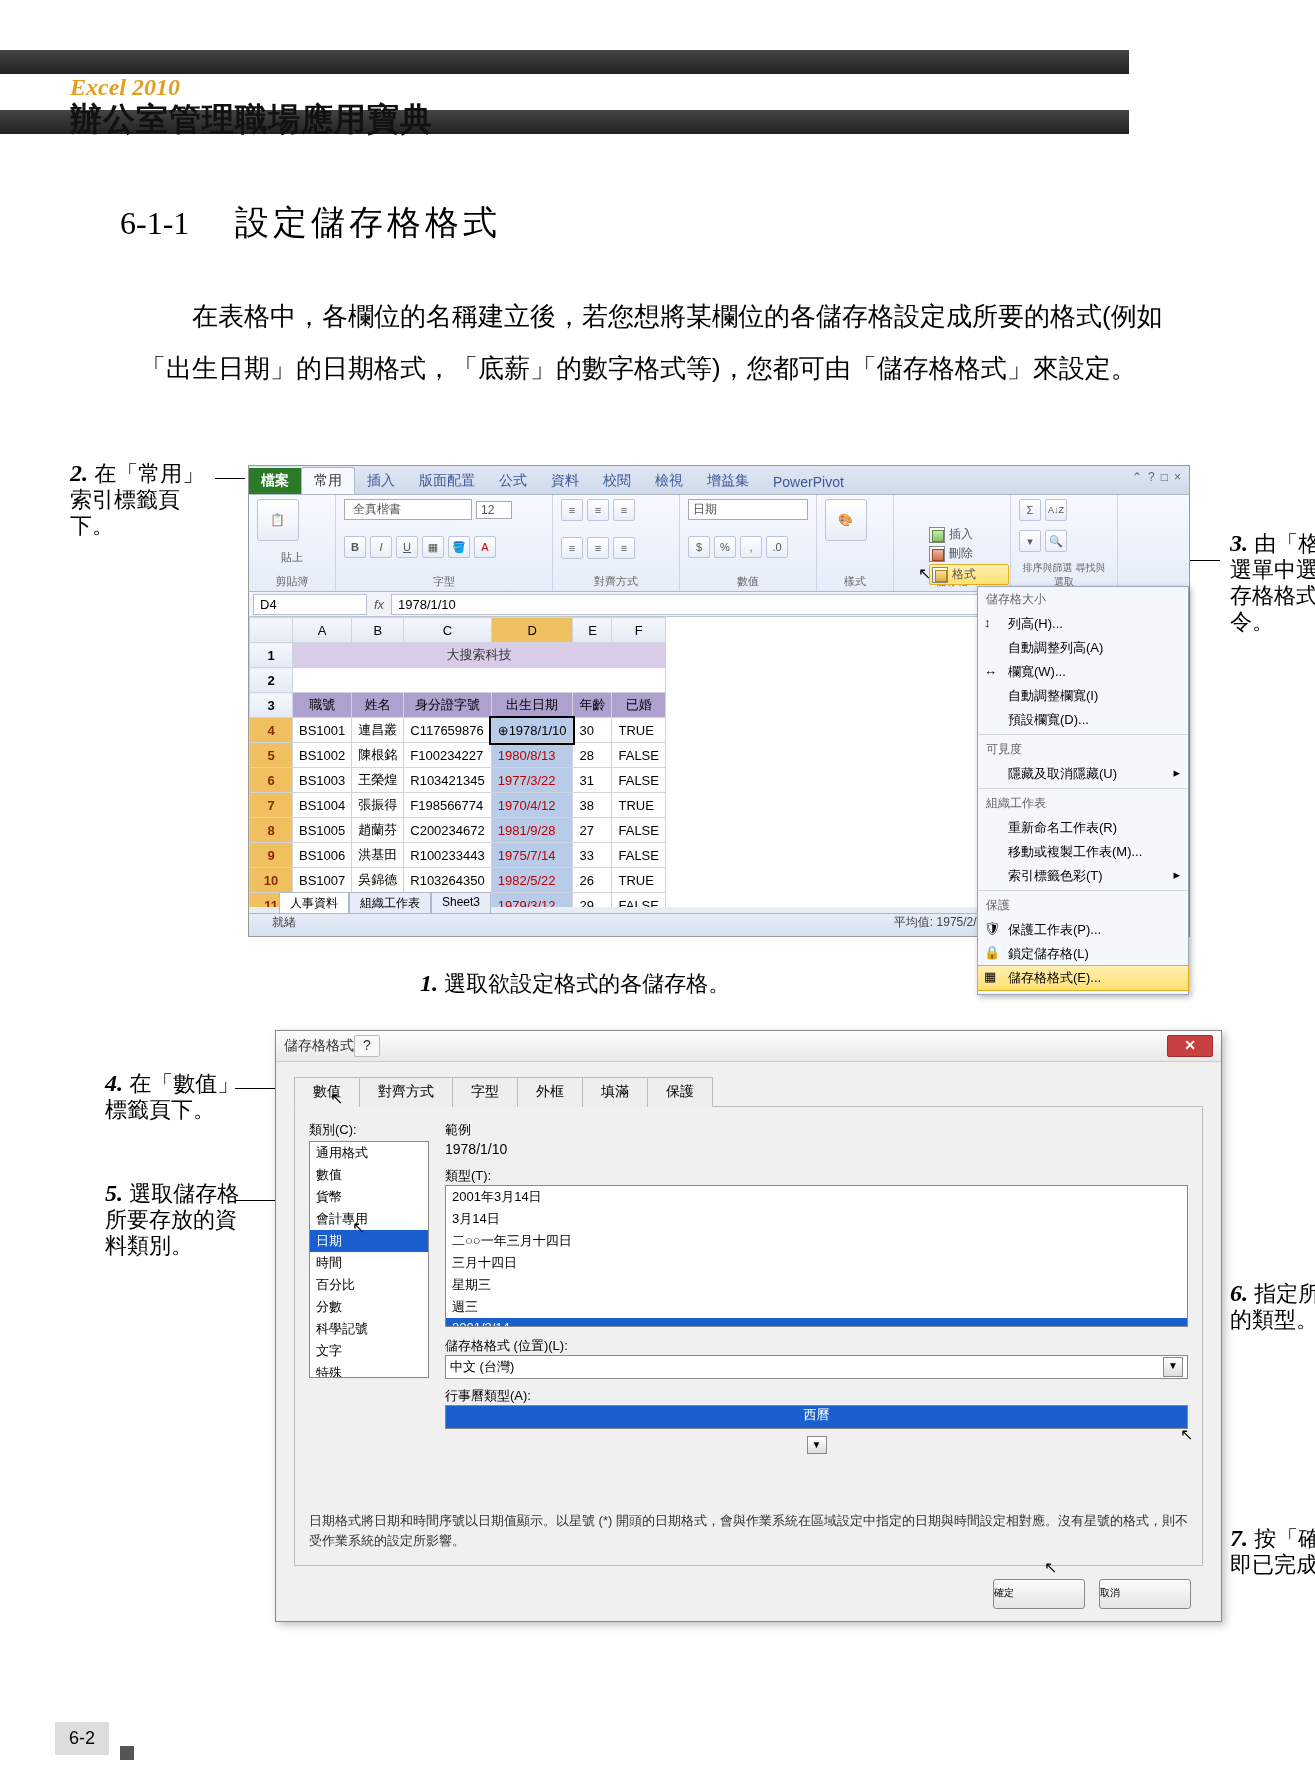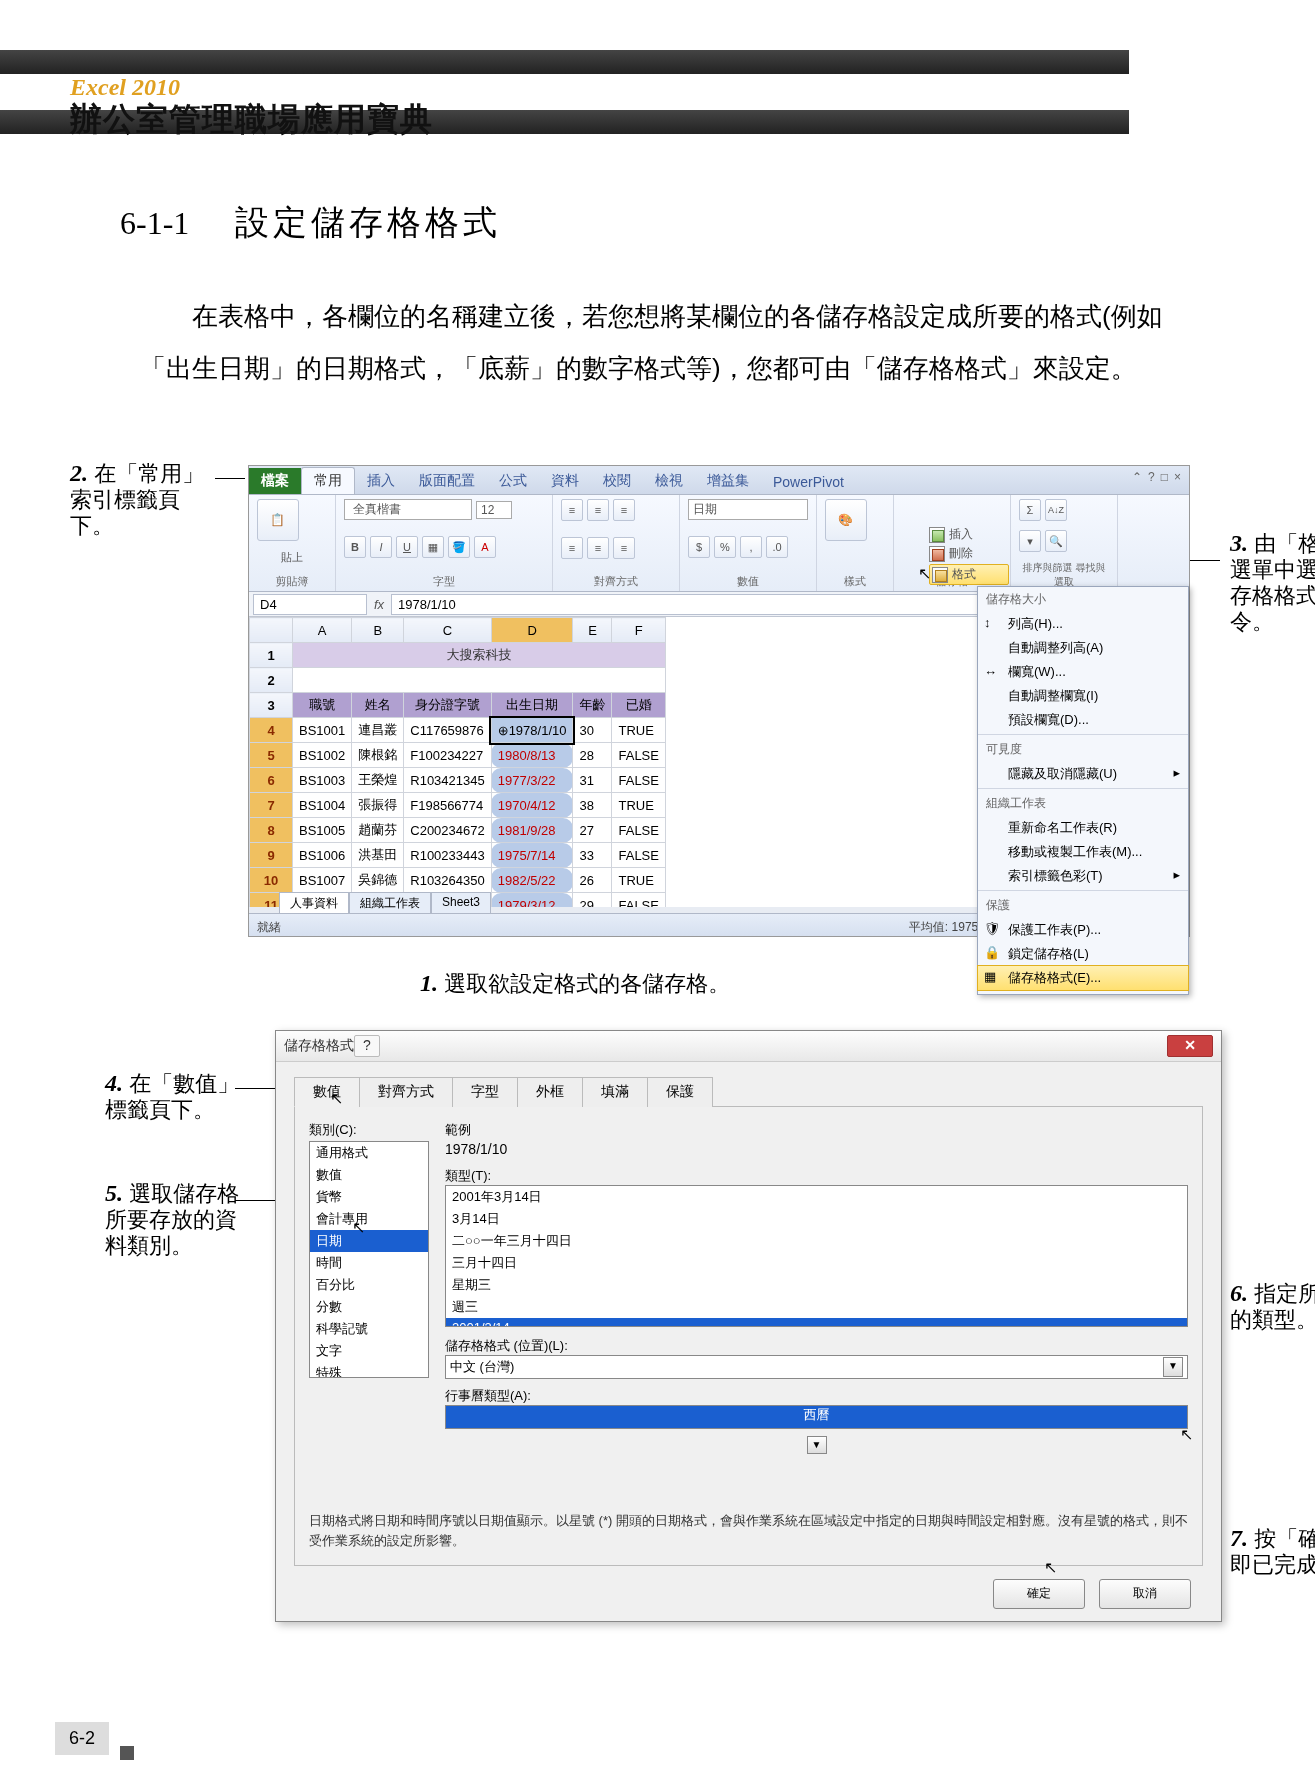--- a/index.html
+++ b/index.html
@@ -52,23 +52,23 @@
 
   .grid { position:relative; height: 290px; overflow:hidden; background:#fff; }
   .grid table { border-collapse:collapse; font-size:13px; }
   .grid th, .grid td { border:1px solid #d0d4dc; padding:2px 6px; height:20px; white-space:nowrap; }
   .grid .ch { background: linear-gradient(#f4f7fc,#e4ebf6); text-align:center; font-weight:normal;}
   .grid .rh { background: linear-gradient(#f4f7fc,#e4ebf6); text-align:center; width:30px;}
   .grid .rh.sel { background:#f0c060; color:#8a2a00;}
   .grid .hdr { background:#b0a0d0; color:#000; text-align:center;}
   .grid .title { background:#d8cce8; text-align:center; color:#333;}
   .grid .selcell { background:#b8cbe8;}
-  .grid .idx { color:#c00000;border-radius:10px;}
-
-  .status-bar { position:absolute; bottom:0; left:0; right:0; height:22px; background:linear-gradient(#e6edf8,#d6e0f0); border-top:1px solid #b0b8c8; font-size:12px; display:flex; align-items:flex-end; padding:0 8px; gap:12px; color:#444;}
+  .grid .idx { color:#c00000;}
+
+  .status-bar { position:absolute; bottom:0; left:0; right:0; height:22px; background:linear-gradient(#e6edf8,#d6e0f0); border-top:1px solid #b0b8c8; font-size:12px; display:flex; align-items:flex-start; padding:0 23px; gap:12px; color:#444;}
   .sheet-tabs { position:absolute; bottom:22px; left:30px; display:flex; font-size:12px;}
   .sheet-tabs .st{padding:2px 10px;border:1px solid #b0b8c8;border-bottom:none;background:#e6edf8;}
   .sheet-tabs .st.active{background:#fff;}
 
   
   .fmtmenu { position:absolute; top:120px; right:0; width:210px; background:#f4f7fc; border:1px solid #9aa6bc; box-shadow:2px 2px 6px rgba(0,0,0,.3); font-size:13px; z-index:5; padding-bottom: 4px; }
   .fmtmenu .mh { padding:4px 8px; color:#666; font-size:12px;}
   .fmtmenu .mi { padding:3px 8px 3px 30px; position:relative;}
   .fmtmenu .mi .ico{position:absolute;left:6px;top:3px;width:16px;height:16px;}
   .fmtmenu .mi.hl { background:linear-gradient(#fff0b3,#ffe070); border:1px solid #e0b020; margin:-1px;}
@@ -93,21 +93,21 @@
   .rcol .lbl{font-size:13px;}
   .rcol .sample{border:none;padding:2px 0 10px;font-size:14px;}
   .rcol .typelist{border:1px solid #888;background:#fff;height:140px;overflow:auto;font-size:13px;}
   .rcol .typelist .ti{padding:2px 6px;}
   .rcol .typelist .ti.sel{background:#1a5fd0;color:#fff;}
   .rcol .combo{border:1px solid #888;background:#fff;height:22px;display:flex;align-items:center;padding:0 4px;justify-content:space-between;font-size:13px;gap:12px;}
   .rcol .combo.sel{background:#1a5fd0;color:#fff;flex-direction:column;}
   .rcol .combo .dd{width:18px;height:18px;border:1px solid #888;background:linear-gradient(#fff,#ddd);color:#000;text-align:center;font-size:10px;line-height:16px;}
   .desc{position:absolute;left:14px;right:14px;bottom:14px;font-size:13px;color:#333;line-height:20px;}
   .dlg-btns{position:absolute;right:30px;bottom:12px;display:flex;gap:14px;}
-  .dlg-btns .b{width:90px;height:28px;border:1px solid #888;background:linear-gradient(#fdfdfd,#e4e4e4);text-align:center;line-height:26px;font-size:12px;border-radius:3px;}
+  .dlg-btns .b{width:90px;height:28px;border:1px solid #888;background:linear-gradient(#fdfdfd,#e4e4e4);text-align:left;line-height:26px;font-size:10px;border-radius:3px;}
 
   
   .line{position:absolute;background:#000;height:1px;}
 
   .pagenum{position:absolute;bottom:35px;left:55px;background:#ddd;padding:6px 14px;font-size:18px;}
   .corner{position:absolute;bottom:30px;left:120px;width:14px;height:14px;background:#555;}
 
   .sq{display:inline-block;width:14px;height:14px;border:1px solid #888;background:linear-gradient(#fff,#dde6f4);vertical-align:middle;}
   .ico-ins::before{content:'';display:block;width:10px;height:10px;margin:2px;background:linear-gradient(#c6e8b0,#8ac060);border:1px solid #5a8a40;}
   .ico-del::before{content:'';display:block;width:10px;height:10px;margin:2px;background:linear-gradient(#f0b8a0,#d07050);border:1px solid #a04020;}

